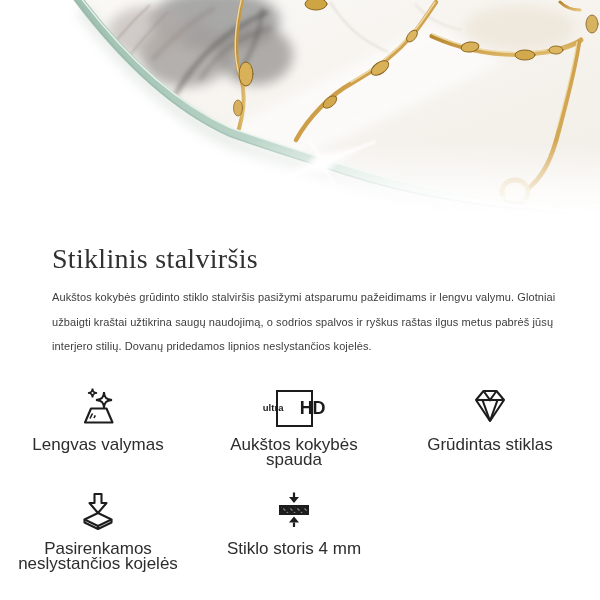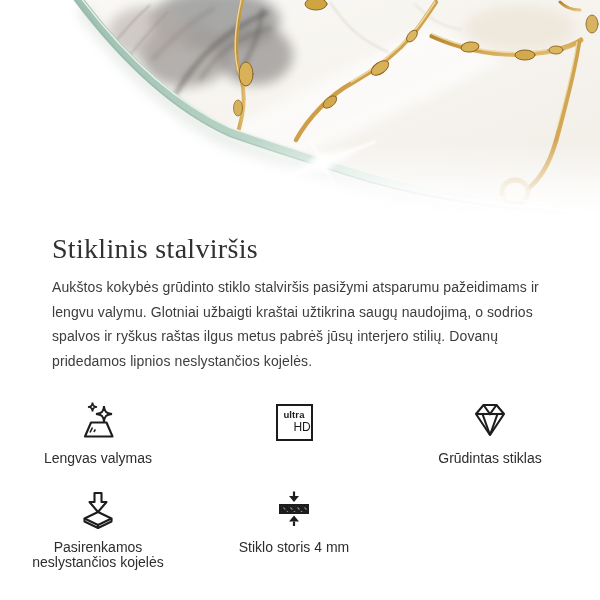--- a/index.html
+++ b/index.html
@@ -1,30 +1,30 @@
 <!DOCTYPE html>
 <html><head>
 <meta charset="utf-8">
 <style>
   html,body{margin:0;padding:0;background:#ffffff;}
   body{width:600px;height:600px;overflow:hidden;font-family:"Liberation Sans",sans-serif;color:#3b3b3b;}
   .hero{position:relative;width:600px;height:232px;background:#fff;}
   .hero svg{display:block;}
-  h1{margin:0 0 0 52px;font-family:"Liberation Serif","DejaVu Serif",serif;font-weight:400;
+  h1{margin:10px 0 0 52px;font-family:"Liberation Serif","DejaVu Serif",serif;font-weight:400;
      font-size:28px;line-height:34px;color:#313131;letter-spacing:.3px;}
-  .desc{margin:9px 0 0 52px;width:506px;font-size:14px;line-height:24.6px;color:#3d3d3d;letter-spacing:.1px;}
+  .desc{margin:9px 0 0 52px;width:506px;font-size:11px;line-height:24.6px;color:#3d3d3d;letter-spacing:.1px;}
   .features{display:grid;grid-template-columns:repeat(3,1fr);row-gap:22px;margin-top:26px;padding:0 12px 0 0;}
   .feature{display:flex;flex-direction:column;align-items:center;}
   .icon-wrap{height:42px;display:flex;align-items:flex-end;justify-content:center;}
-  .f-label{margin-top:10px;font-size:14px;line-height:15px;color:#2d2d2d;text-align:center;max-width:172px;}
+  .f-label{margin-top:10px;font-size:17px;line-height:15px;color:#2d2d2d;text-align:center;max-width:172px;}
   
   .hd-badge{width:33px;height:33px;border:2.5px solid #1b1b1b;border-radius:0;
-            display:flex;flex-direction:column;align-items:center;justify-content:center;}
+            display:flex;flex-direction:row;align-items:center;justify-content:center;}
   .hd-badge .sm{font-size:9.5px;font-weight:700;line-height:10px;color:#1b1b1b;letter-spacing:.1px;}
-  .hd-badge .big{font-size:12px;font-weight:400;line-height:15px;color:#1b1b1b;letter-spacing:-.2px;margin-left:16px;}
+  .hd-badge .big{font-size:18px;font-weight:700;line-height:15px;color:#1b1b1b;letter-spacing:-.2px;margin-left:16px;}
   
   .edge-tri{width:40px;height:40px;
     background:repeating-linear-gradient(115deg,#1d1d1d 0 3.4px,transparent 3.4px 9px);
     clip-path:polygon(0 100%,100% 0,100% 100%);}
   .icon-svg{stroke:#1d1d1d;fill:none;stroke-width:2.1;}
 </style>
 </head>
 <body>
 
 <div class="hero">
@@ -171,20 +171,21 @@
     <div class="f-label">Lengvas valymas</div>
   </div>
 
   <div class="feature">
     <div class="icon-wrap">
       <div class="hd-badge">
         <span class="sm">ultra</span>
         <span class="big">HD</span>
       </div>
     </div>
+    <div class="f-label">Aukštos kokybės spauda</div>
   </div>
 
 
   <div class="feature">
     <div class="icon-wrap">
       <svg class="icon-svg" width="42" height="42" viewBox="0 0 42 42">
         <path d="M7 15 L14.5 6 L27.5 6 L35 15 L21 36 Z" stroke-linejoin="round"></path>
         <path d="M7 15 L35 15"></path>
         <path d="M14.5 6 L21 15 L27.5 6"></path>
         <path d="M13.5 15 L21 36 M28.5 15 L21 36"></path>

